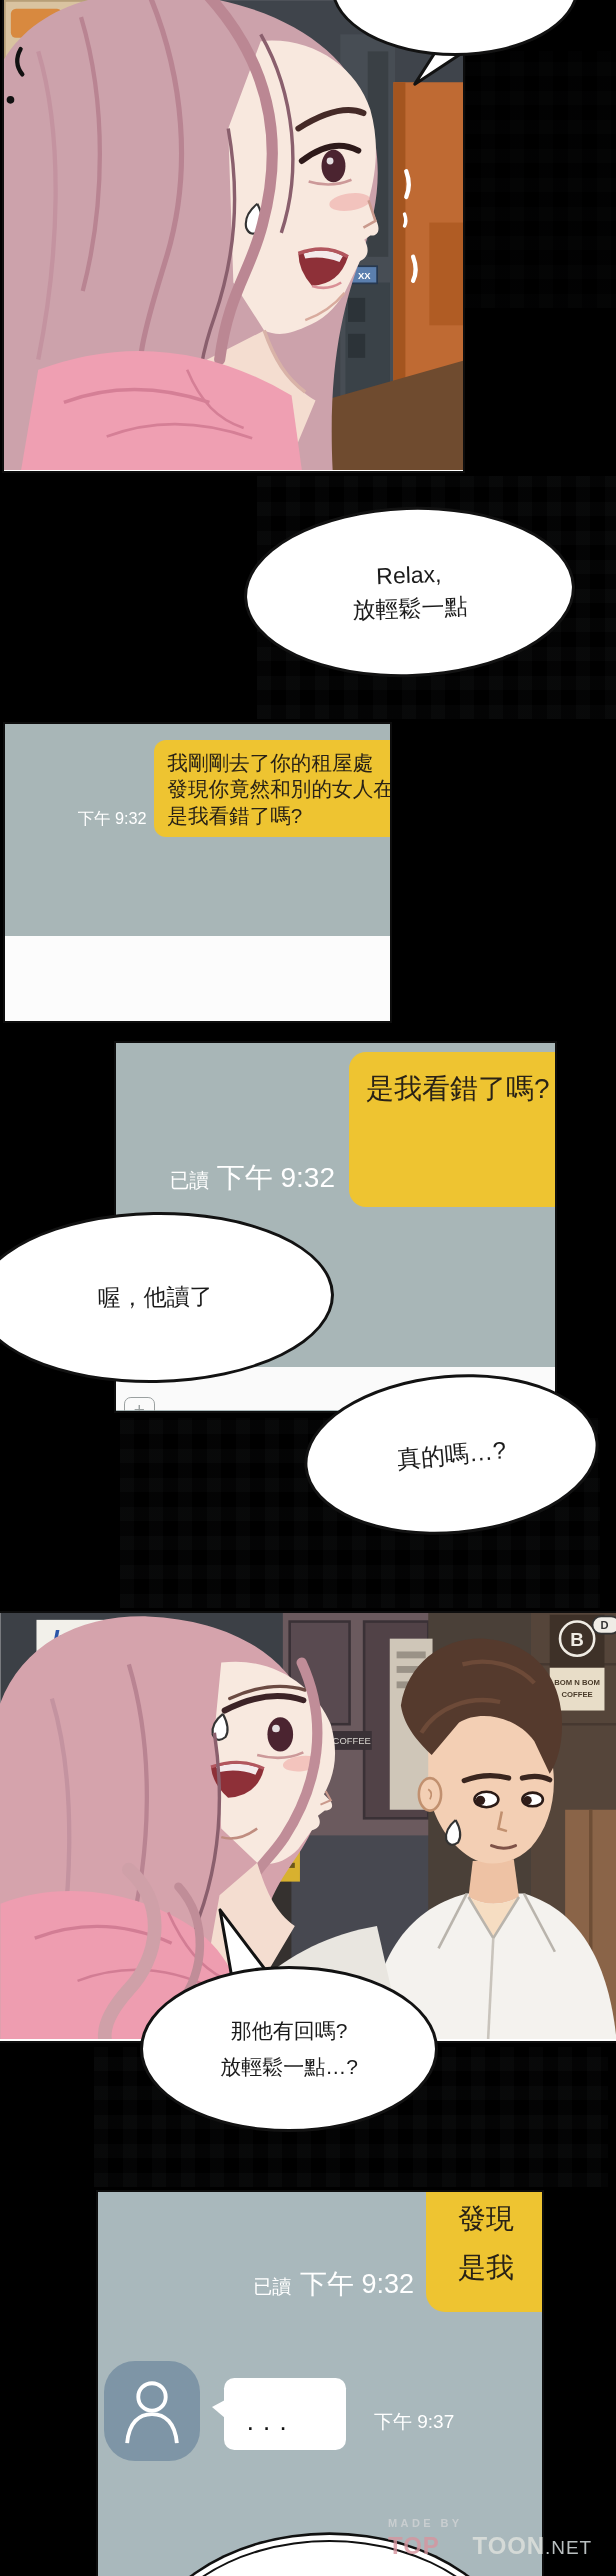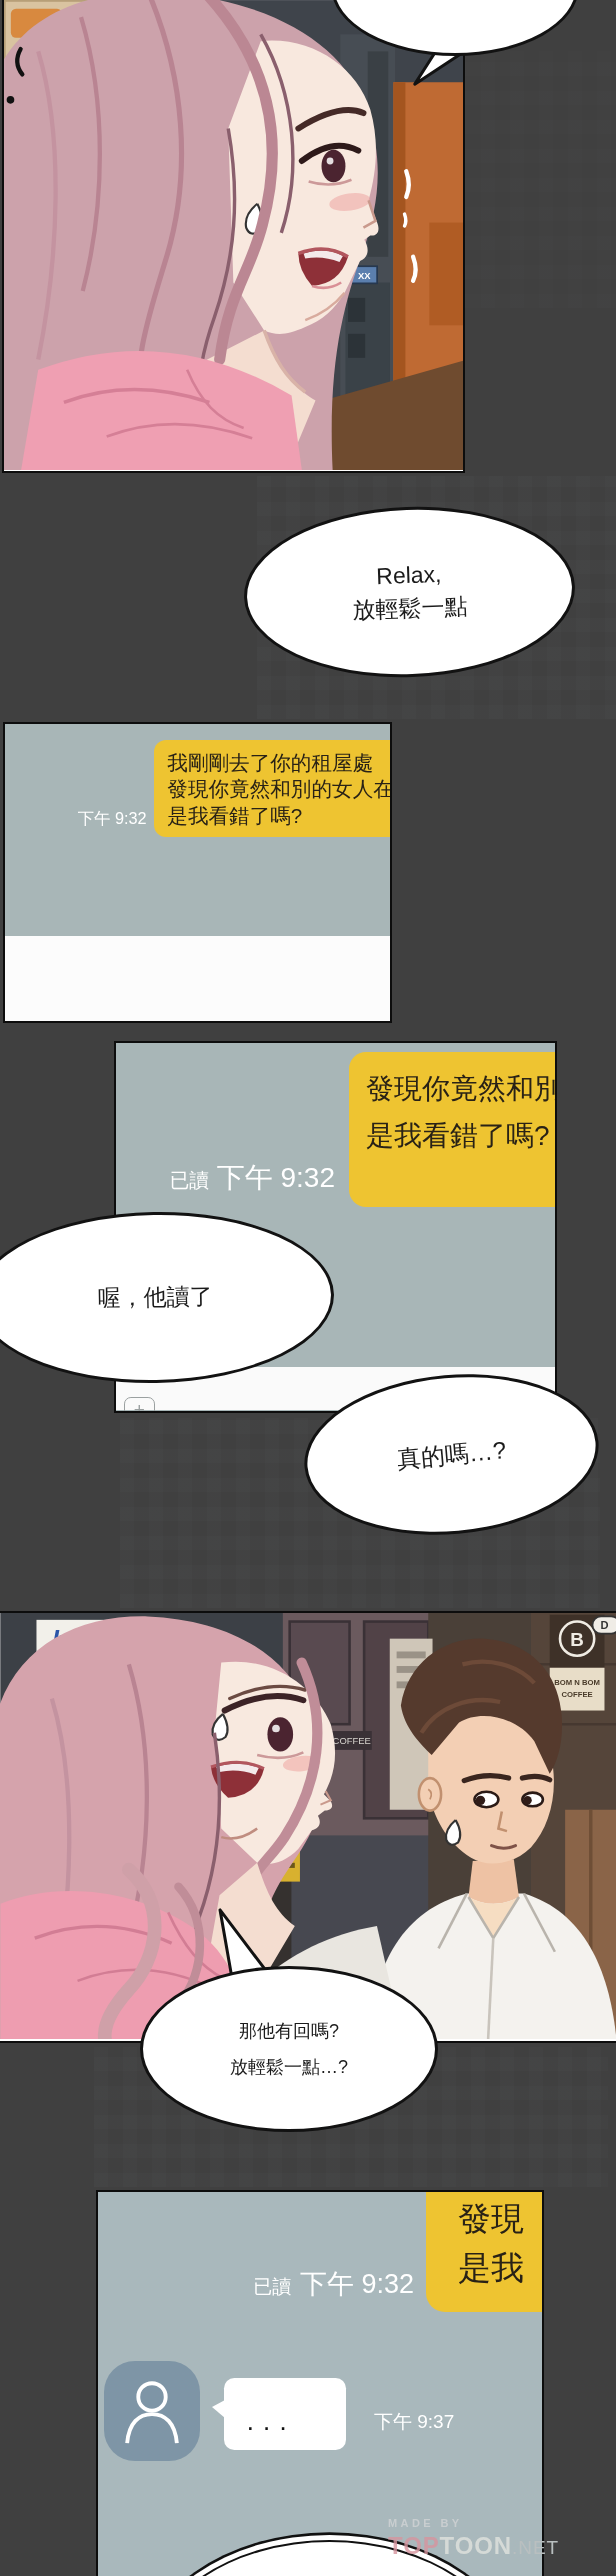--- a/index.html
+++ b/index.html
@@ -1,17 +1,17 @@
 <!DOCTYPE html>
 <html style="font-size:13.7px"><head>
 <meta charset="utf-8">
 <style>
   html,body{margin:0;padding:0;background:#ffffff;}
   #stage{position:relative;width:617px;height:2576px;overflow:hidden;
-         background:#404040;font-family:"Liberation Sans",sans-serif;}
+         background:#000000;font-family:"Liberation Sans",sans-serif;}
   #stage *{box-sizing:border-box;}
 
   .abs{position:absolute;}
 
   
   .wm-grid{position:absolute;opacity:.55;pointer-events:none;
     background-image:
       repeating-linear-gradient(0deg, rgba(120,130,135,.07) 0 13.7px, transparent 13.7px 29px),
       repeating-linear-gradient(90deg, rgba(120,130,135,.07) 0 13.7px, transparent 13.7px 29px);}
 
@@ -26,42 +26,42 @@
           display:flex;flex-direction:column;align-items:center;justify-content:center;
           text-align:center;color:#1b1b1b;z-index:30;}
   .bubble-top{left:331px;top:-83px;width:248px;height:139px;}
   .bubble-relax{left:244px;top:507px;width:331px;height:170px;transform:rotate(-2deg);
                 font-size:23px;line-height:33px;}
   .bubble-oh{left:-24px;top:1212px;width:358px;height:171px;transform:rotate(-1deg);
              font-size:23px;line-height:29px;}
   .bubble-really{left:304px;top:1375px;width:295px;height:159px;transform:rotate(-5deg);
                  font-size:24px;}
   .bubble-reply{left:140px;top:1966px;width:298px;height:166px;
-                font-size:18px;line-height:36px;}
+                font-size:21px;line-height:36px;}
   .bubble-bottom{left:146px;top:2540px;width:367px;height:257px;border-radius:50%;
                  background:#fff;border:2.6px solid #111;
                  box-shadow:0 0 0 5.1px #fff,0 0 0 7.7px #111;z-index:25;}
   .tail-svg{position:absolute;z-index:29;}
 
   
   .panel-chat-a{left:2.6px;top:722px;width:389px;height:301px;}
   .panel-chat-b{left:114px;top:1041px;width:443px;height:372px;background:#a8b6b7;}
   .panel-chat-c{left:96px;top:2190px;width:448px;height:386px;border-bottom:none;background:#a9b8bc;}
 
   .chat-area-a{position:absolute;left:0;top:0;width:100%;height:212px;background:#a8b6b7;}
   .input-bar-a{position:absolute;left:0;top:212px;width:100%;height:85px;background:#fcfcfc;}
   .input-strip-b{position:absolute;left:0;top:324px;width:100%;height:43px;background:#fafafa;}
 
   .msg-yellow{position:absolute;background:#eec431;color:#292216;}
   .msg-a{left:149px;top:16.3px;right:-0.9px;height:97px;border-radius:12px 0 0 12px;
          padding:9.4px 0 0 13.7px;font-size:20.6px;line-height:26.5px;white-space:nowrap;}
   .msg-b{left:233px;top:8.6px;right:-0.9px;height:155px;border-radius:17px 0 0 17px;
          padding:13.7px 0 0 17px;font-size:28px;line-height:47px;white-space:nowrap;}
   .msg-c{left:328px;top:0;right:0;height:120px;border-radius:0 0 0 19px;
-         padding:1.7px 0 0 32px;font-size:33px;line-height:49px;white-space:nowrap;}
+         padding:1.7px 0 0 32px;font-size:28px;line-height:49px;white-space:nowrap;}
 
   .stamp{position:absolute;color:#ffffff;display:flex;align-items:baseline;white-space:nowrap;}
   .stamp-a{right:243px;top:84px;font-size:16.3px;}
   .stamp-b{right:220px;top:116px;gap:7.7px;}
   .stamp-c{right:128px;top:74px;gap:8.6px;}
   .read-lbl-b{font-size:19.7px;}
   .time-lbl-b{font-size:28px;}
   .read-lbl-c{font-size:19px;}
   .time-lbl-c{font-size:27px;}
 
@@ -77,21 +77,21 @@
                border-top:7.7px solid transparent;border-bottom:11px solid transparent;
                border-right:13.7px solid #fff;}
   .typing-dots{position:absolute;left:22px;top:34px;font-size:26px;letter-spacing:7.7px;color:#111;}
   .time937{position:absolute;left:276px;top:217px;font-size:19px;color:#fff;white-space:nowrap;}
 
   
   .brandmark{position:absolute;left:388px;top:2518px;z-index:40;line-height:1;white-space:nowrap;}
   .brand-made{font-size:11px;letter-spacing:3.4px;color:#c9ced0;font-weight:bold;}
   .brand-row{margin-top:5.1px;font-weight:bold;font-size:24px;letter-spacing:0.9px;}
   .brand-top{color:rgba(214,148,158,.8);}
-  .brand-toon{color:rgba(215,219,216,.95);}
+  .brand-toon{color:rgba(215,219,216,.95);margin-left:33px;}
   .brand-net{font-size:19px;color:#b9bfc0;font-weight:normal;}
 
   .squiggles{left:1.7px;top:45px;z-index:5;}
 </style>
 </head>
 <body>
 
 <div id="stage">
 
   <div class="wm-grid" style="left:257px;top:476px;width:360px;height:243px;"></div>
@@ -196,21 +196,20 @@
       </div>
       <div class="stamp stamp-a">下午 9:32</div>
     </div>
     <div class="input-bar-a">
       
     </div>
   </div>
 
   <div class="panel panel-chat-b">
     <div class="msg-yellow msg-b">
-      <div>發現你竟然和別</div>
       <div>是我看錯了嗎?</div>
     </div>
     <div class="stamp stamp-b">
       <span class="read-lbl-b">已讀</span>
       <span class="time-lbl-b">下午 9:32</span>
     </div>
     <div class="input-strip-b"></div>
     <div class="plus-btn plus-b">
       <span>+</span>
     </div>

